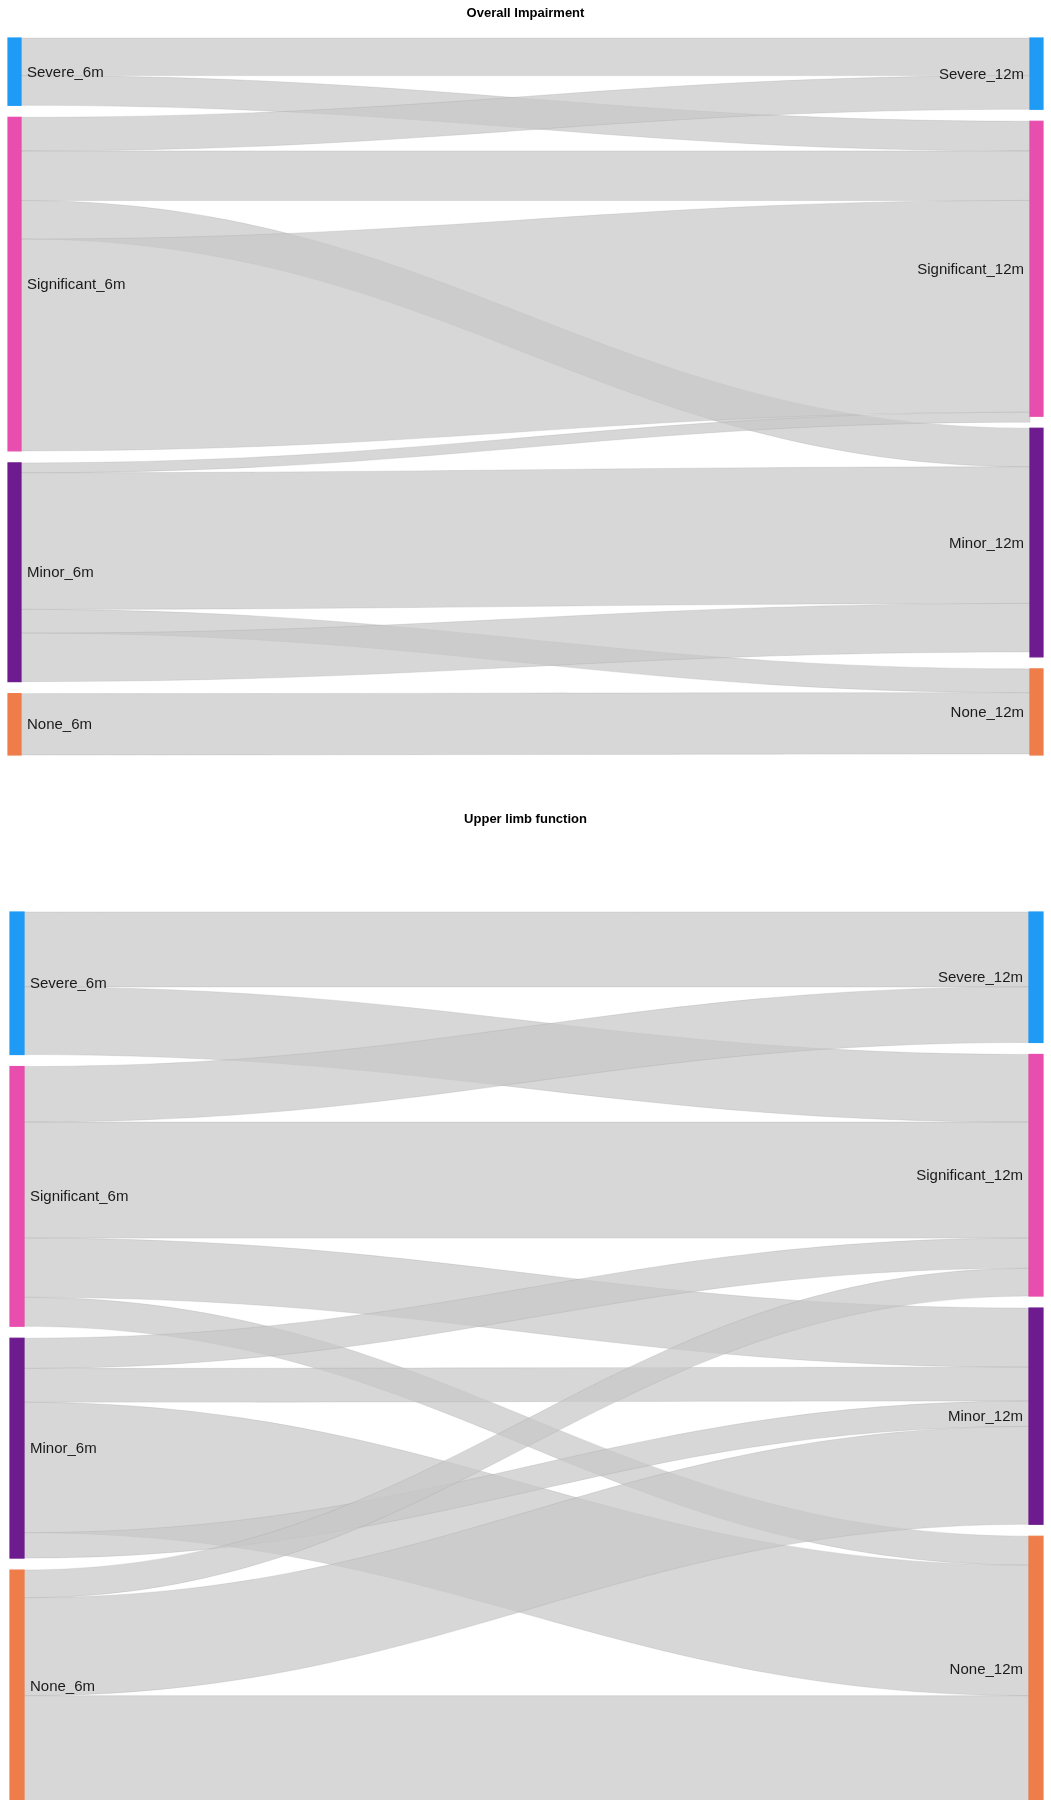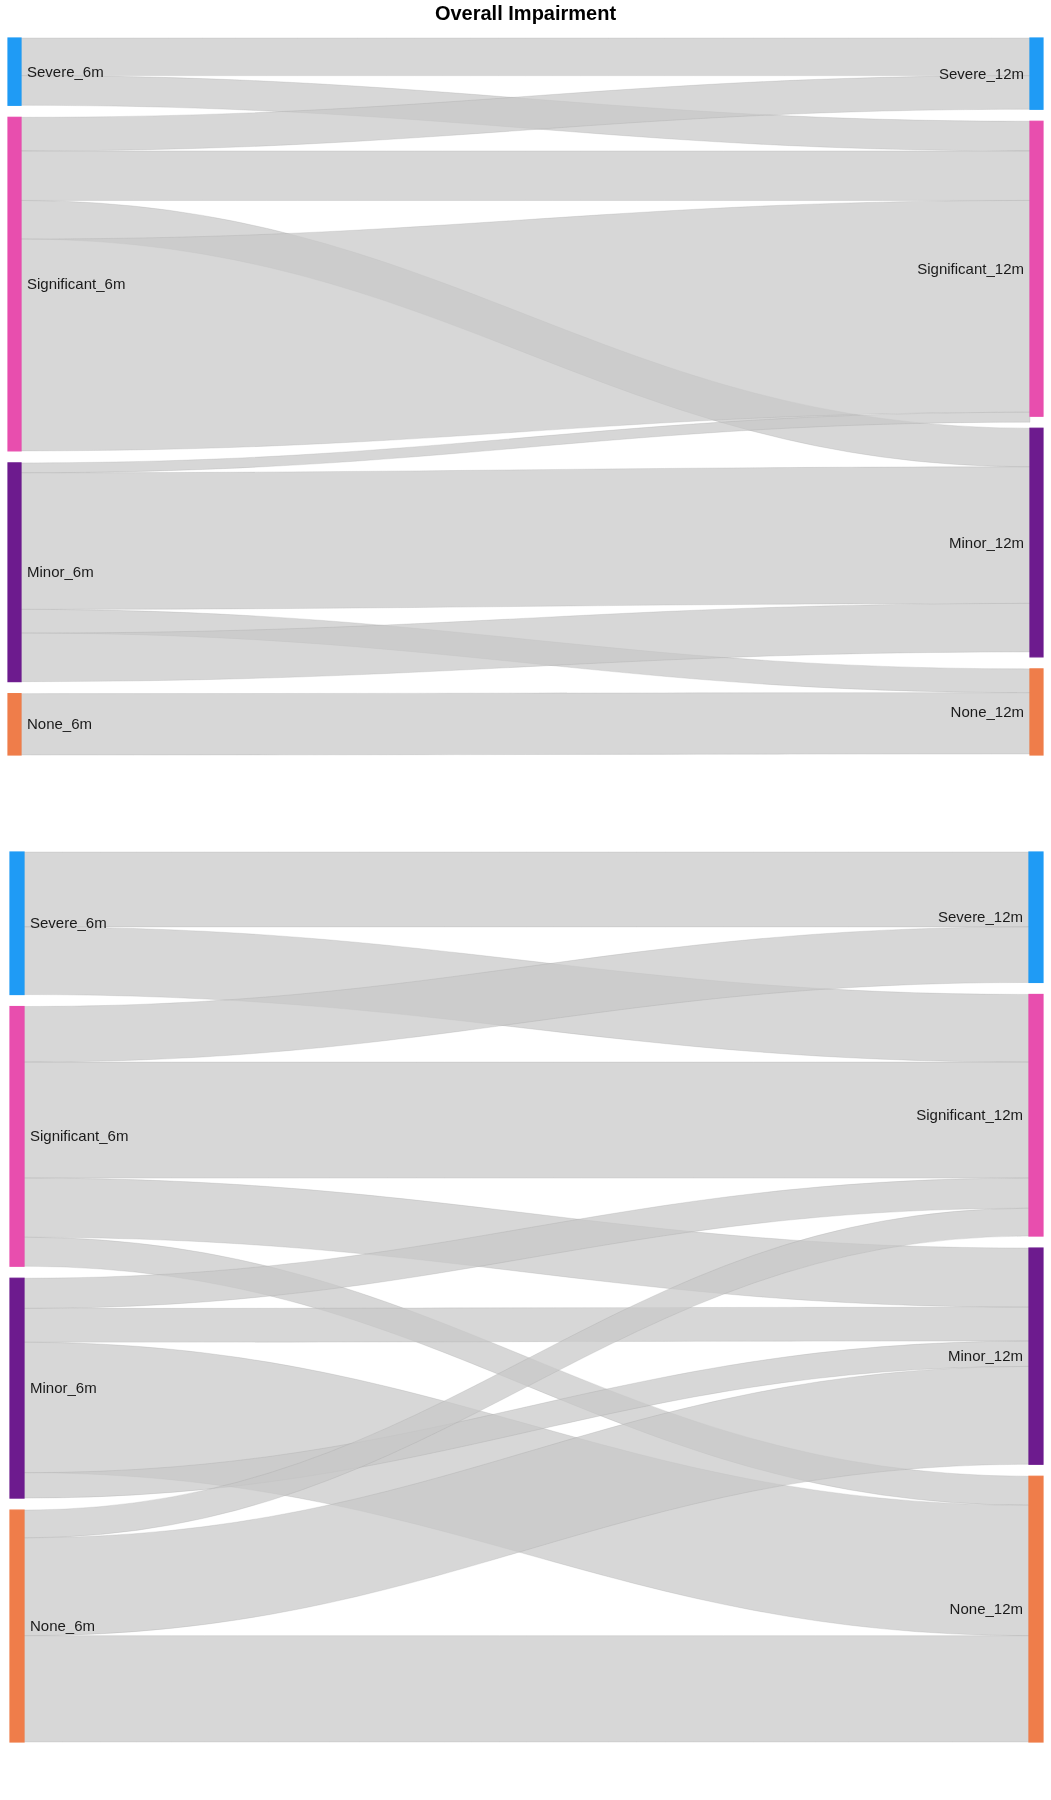--- a/index.html
+++ b/index.html
@@ -23,21 +23,21 @@
     position: absolute;
     left: 0;
     width: 1051px;
   }
   #chart-overall { top: 0px; height: 790px; }
   #chart-upper   { top: 790px; height: 1010px; }
 
   .chart-title {
     text-align: center;
     font-weight: bold;
-    font-size: 20px;
+    font-size: 13px;
     color: #000000;
     font-family: "Liberation Sans", sans-serif;
     letter-spacing: 0px;
   }
   #chart-overall .chart-title { padding-top: 0px; height: 30px; line-height: 26px; }
   #chart-upper .chart-title   { padding-top: 15px; height: 45px; line-height: 28px; }
 
   svg.sankey {
     display: block;
     width: 1051px;
@@ -96,20 +96,21 @@
           <text class="node-label right" x="1024" y="243.75145348837208">Significant_12m</text>
           <rect x="1030" y="398.23546511627904" width="13" height="228.6497093023256" class="node-rect" fill="#6d1b8e" stroke="#6d1b8e"></rect>
           <text class="node-label right" x="1024" y="517.5603197674418">Minor_12m</text>
           <rect x="1030" y="638.8851744186046" width="13" height="86.11482558139535" class="node-rect" fill="#ef7d4a" stroke="#ef7d4a"></rect>
           <text class="node-label right" x="1024" y="686.9425872093022">None_12m</text>
         </g>
       </svg>
   </div>
 
   <div class="chart-block" id="chart-upper">
+    <div class="chart-title">Upper limb function</div>
     <svg class="sankey" id="svg-upper" viewBox="0 0 1051 960" width="1051" height="960">
         <g>
           <path class="link-path" d="M24,62C446.09999999999997,62 606.9,62 1029,62L1029,136.89108910891088C606.9,136.89108910891088 446.09999999999997,136.89108910891088 24,136.89108910891088Z"></path>
           <path class="link-path" d="M24,136.89108910891088C446.09999999999997,136.89108910891088 606.9,204.45544554455446 1029,204.45544554455446L1029,272.0990099009901C606.9,272.0990099009901 446.09999999999997,204.53465346534654 24,204.53465346534654Z"></path>
           <path class="link-path" d="M24,216.53465346534654C446.09999999999997,216.53465346534654 606.9,136.89108910891088 1029,136.89108910891088L1029,192.45544554455444C606.9,192.45544554455444 446.09999999999997,272.0990099009901 24,272.0990099009901Z"></path>
           <path class="link-path" d="M24,272.0990099009901C446.09999999999997,272.0990099009901 606.9,272.0990099009901 1029,272.0990099009901L1029,388.05940594059405C606.9,388.05940594059405 446.09999999999997,388.05940594059405 24,388.05940594059405Z"></path>
           <path class="link-path" d="M24,388.05940594059405C446.09999999999997,388.05940594059405 606.9,458.03960396039605 1029,458.03960396039605L1029,517.2277227722773C606.9,517.2277227722773 446.09999999999997,447.2475247524752 24,447.2475247524752Z"></path>
           <path class="link-path" d="M24,447.2475247524752C446.09999999999997,447.2475247524752 606.9,686.2574257425742 1029,686.2574257425742L1029,715.2475247524752C606.9,715.2475247524752 446.09999999999997,476.2376237623762 24,476.2376237623762Z"></path>
           <path class="link-path" d="M24,488.23762376237624C446.09999999999997,488.23762376237624 606.9,388.05940594059405 1029,388.05940594059405L1029,418.25742574257424C606.9,418.25742574257424 446.09999999999997,518.4356435643565 24,518.4356435643565Z"></path>
           <path class="link-path" d="M24,518.4356435643565C446.09999999999997,518.4356435643565 606.9,517.2277227722773 1029,517.2277227722773L1029,551.0495049504951C606.9,551.0495049504951 446.09999999999997,552.2574257425744 24,552.2574257425744Z"></path>

